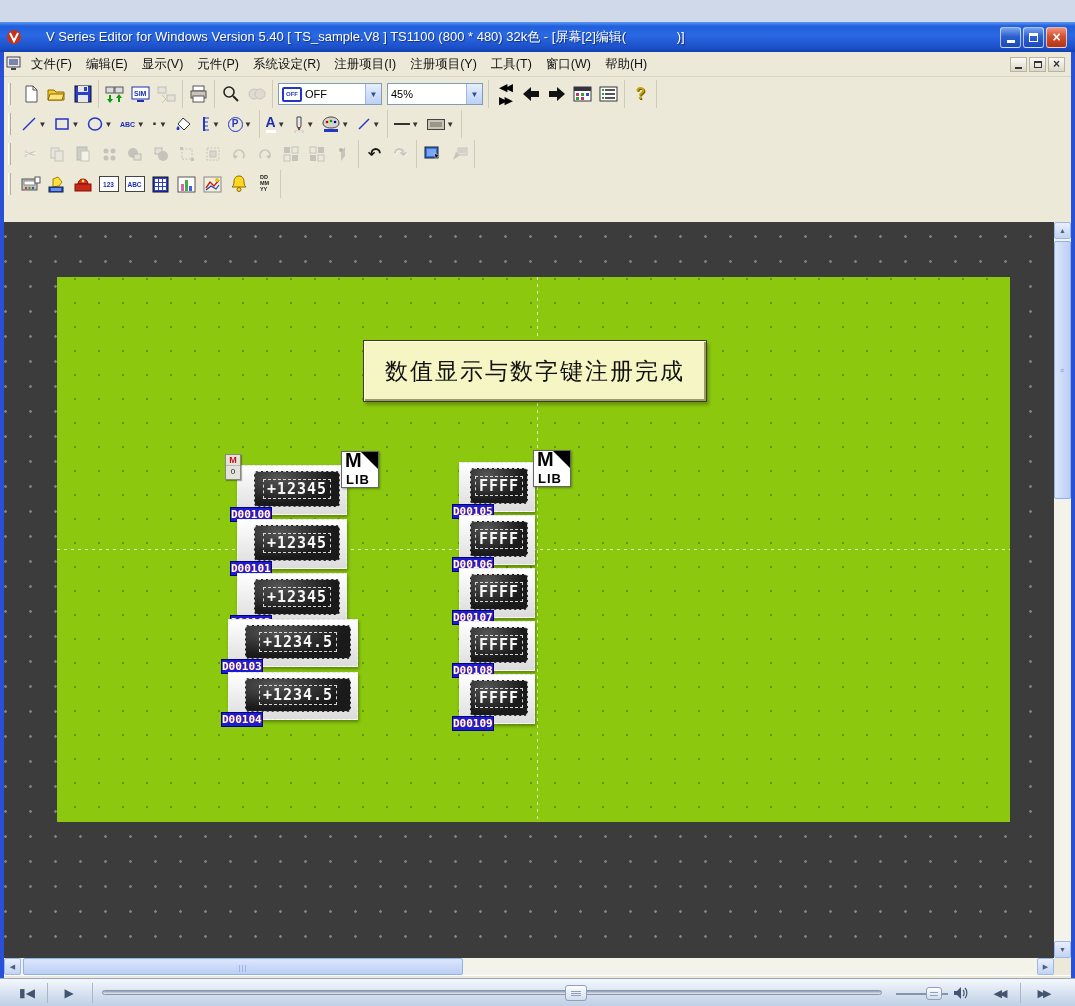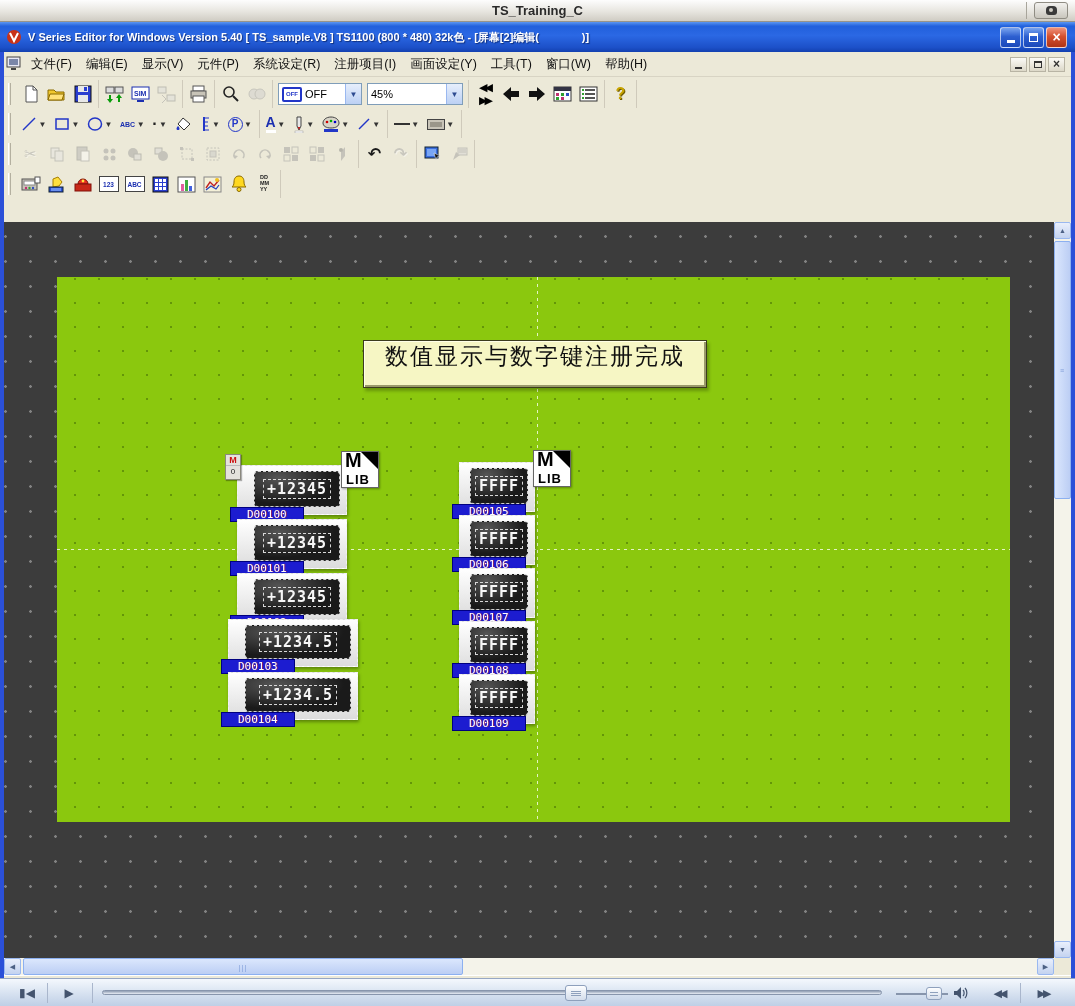--- a/index.html
+++ b/index.html
@@ -16,21 +16,21 @@
   .player-corner-sep { position:absolute; right:48px; top:2px; width:1px; height:17px; background:#a8a59b; }
   .cam-glyph { width:11px; height:9px; background:#3a3a3a; border-radius:4px 4px 3px 3px; position:relative; }
   .cam-glyph::after { content:""; position:absolute; left:3px; top:2px; width:4px; height:4px; border-radius:50%; background:#cfccc3; }
 
   
   .xp-window { position:absolute; left:0; top:22px; width:1075px; height:956px;
     border:4px solid #2b50d8; border-top:0; background:#ece9d8; }
   .titlebar { position:absolute; left:-4px; top:0; width:1075px; height:30px;
     background:linear-gradient(180deg,#5a96f2 0,#2160dc 14%,#2b68e4 45%,#1c50c8 85%,#1340b0 100%);
     display:flex; align-items:center; padding:0 6px; }
-  .title-text { color:#fff; font-weight:bold; font-size:11px; text-shadow:1px 1px 1px #10307e; white-space:pre; margin-left:6px; flex:1; overflow:hidden; }
+  .title-text { color:#fff; font-weight:normal; font-size:13px; text-shadow:1px 1px 1px #10307e; white-space:pre; margin-left:24px; flex:1; overflow:hidden; }
   .winbtns { display:flex; gap:2px; margin-right:2px; }
   .winbtn { width:21px; height:21px; border-radius:3px; border:1px solid rgba(255,255,255,.65);
     background:linear-gradient(180deg,#79a4ef,#2d5fd0 45%,#1b49ba); display:flex; align-items:center; justify-content:center; color:#fff; }
   .winbtn.close { background:linear-gradient(180deg,#f09179,#d4502e 45%,#b03416); font-weight:bold; font-size:14px; line-height:1; }
   .glyph-min { width:8px; height:3px; background:#fff; margin-top:9px; }
   .glyph-max { width:9px; height:9px; border:1px solid #fff; border-top:3px solid #fff; }
 
   
   .menubar { position:absolute; left:0; top:30px; width:1067px; height:25px; background:#ece9d8;
     display:flex; align-items:center; border-bottom:1px solid #d8d4c4; padding:0 2px; }
@@ -73,34 +73,34 @@
     background-size:25px 25px; background-position:14px 2px; }
   .canvas { position:absolute; left:53px; top:55px; width:953px; height:545px;
     background-color:#8bc80e;
     background-image:radial-gradient(circle, rgba(92,140,8,.85) 1px, transparent 1.5px);
     background-size:24px 24px; background-position:6px 14px; }
   .vguide { position:absolute; top:55px; left:533px; width:1px; height:545px;
     background-image:repeating-linear-gradient(180deg,#e4f4c4 0 3px, transparent 3px 7px); }
   .hguide { position:absolute; left:53px; top:327px; width:953px; height:1px;
     background-image:repeating-linear-gradient(90deg,#e4f4c4 0 3px, transparent 3px 7px); }
 
-  .annotation { position:absolute; left:359px; top:118px; width:344px; height:48px;
+  .annotation { position:absolute; left:359px; top:118px; width:344px; height:62px;
     background:#f6f6c4; border:1px solid #3c3c1e;
     box-shadow:inset 1px 1px 0 #ffffe8, inset -2px -2px 0 #9a9a6a, 2px 3px 3px rgba(0,0,0,.25);
-    display:flex; align-items:flex-start; justify-content:center; }
+    display:flex; align-items:center; justify-content:center; }
   .annotation span { font-size:23px; color:#101010; letter-spacing:2px; }
 
   .disp { position:absolute; border:1px dashed #f2f2f2;
     background:linear-gradient(180deg,#ffffff,#dcdcdc); box-shadow:1px 2px 3px rgba(0,0,0,.35); }
   .lcd { position:absolute; top:5px; right:6px; bottom:7px; left:16px; border:1px dashed #cfcfcf; border-radius:4px;
     background:radial-gradient(ellipse at 28% 18%, #555 0%, #1a1a1a 65%); display:flex; align-items:center; justify-content:center; }
   .val { border:1px dashed #d8d8d8; padding:0 3px; color:#f7f7f7; font-family:"DejaVu Sans Mono",monospace;
     font-weight:bold; font-size:15px; letter-spacing:1px; white-space:nowrap; }
   .dlabel { position:absolute; left:-8px; bottom:-8px; background:#1c1cd0; border:1px solid #000080; color:#fff;
-    font-family:"DejaVu Sans Mono",monospace; font-weight:normal; font-size:11px; padding:0 16px; line-height:13px;
+    font-family:"DejaVu Sans Mono",monospace; font-weight:bold; font-size:11px; padding:0 0; line-height:13px;
     text-shadow:1px 0 0 rgba(210,40,40,.6); }
   .mlib { position:absolute; width:38px; height:37px; background:#fff; border:1px solid #666; box-shadow:1px 1px 2px rgba(0,0,0,.35); }
   .mlib .m { position:absolute; left:3px; top:-3px; font-size:20px; font-weight:bold; color:#000; }
   .mlib .tri { position:absolute; right:0; top:0; width:0; height:0; border-left:17px solid transparent; border-top:17px solid #000; }
   .mlib .lib { position:absolute; left:4px; bottom:0; font-size:13px; font-weight:bold; color:#000; letter-spacing:1px; }
   .memicon { position:absolute; width:16px; height:26px; background:#e4e2dc; border:1px solid #8a887e; box-shadow:1px 1px 1px rgba(0,0,0,.3); text-align:center; }
   .memicon .mm { display:block; font-size:9px; font-weight:bold; color:#cc1010; line-height:10px; border-bottom:1px solid #bbb; }
   .memicon .zz { display:block; font-size:8px; color:#222; line-height:11px; }
 
   
@@ -138,27 +138,20 @@
   .vol-thumb { position:absolute; left:926px; top:8px; width:16px; height:13px; border-radius:3px;
     background:linear-gradient(180deg,#fdfeff,#d4ddeb); border:1px solid #8ea0bc; display:flex; flex-direction:column; align-items:center; justify-content:center; }
   .vol-thumb i { width:8px; }
   .dbl { letter-spacing:-3px; font-size:11px; }
 </style>
 </head>
 <body>
 
 <div id="stage">
 
-  <div class="player-titlebar">
-    <span class="player-title">TS_Training_C</span>
-    <span class="player-corner-sep"></span>
-    <span class="player-corner-btn">
-        <span class="cam-glyph"></span>
-      </span>
-  </div>
 
   <div class="xp-window">
 
     <div class="titlebar">
       <svg class="ic" width="16" height="16" viewBox="0 0 16 16">
         <circle cx="8" cy="8" r="7" fill="#c83218"></circle>
           <path d="M4 4l4 8 4-8" stroke="#fff" stroke-width="2" fill="none"></path>
       </svg>
       <span class="title-text">V Series Editor for Windows Version 5.40 [ TS_sample.V8 ] TS1100 (800 * 480) 32k色 - [屏幕[2]编辑(              )]</span>
       <span class="winbtns">
@@ -177,21 +170,21 @@
         <rect x="1" y="1" width="13" height="10" fill="#e8e8f4" stroke="#444"></rect>
           <rect x="3" y="3" width="9" height="6" fill="#7a86a8"></rect>
           <rect x="5" y="12" width="5" height="2" fill="#444"></rect>
       </svg>
       <span class="menu-item">文件(F)</span>
       <span class="menu-item">编辑(E)</span>
       <span class="menu-item">显示(V)</span>
       <span class="menu-item">元件(P)</span>
       <span class="menu-item">系统设定(R)</span>
       <span class="menu-item">注册项目(I)</span>
-      <span class="menu-item">画面设定(Y)</span>
+      <span class="menu-item">注册项目(Y)</span>
       <span class="menu-item">工具(T)</span>
       <span class="menu-item">窗口(W)</span>
       <span class="menu-item">帮助(H)</span>
       <span class="mdi-btns">
         <span class="mdi-btn">
             <span class="g-min"></span>
           </span>
         <span class="mdi-btn">
             <span class="g-rest"></span>
           </span>
@@ -268,21 +261,21 @@
               </svg>
             </span>
           <span class="tbtn dis">
               <svg class="ic" width="18" height="18" viewBox="0 0 18 18">
                 <circle cx="6" cy="9" r="5" fill="#d0ccc0" stroke="#999"></circle>
                 <circle cx="12" cy="9" r="5" fill="#d0ccc0" stroke="#999"></circle>
               </svg>
             </span>
         </span>
         <span class="tgroup">
-          <span class="combo" style="width:84px">
+          <span class="combo" style="width:104px">
             <span class="off-badge">
                 <span>OFF</span>
               </span>
             <span>OFF</span>
             <span class="arrow">▼</span>
           </span>
           <span class="combo" style="width:96px">
             <span>45%</span>
             <span class="arrow">▼</span>
           </span>

